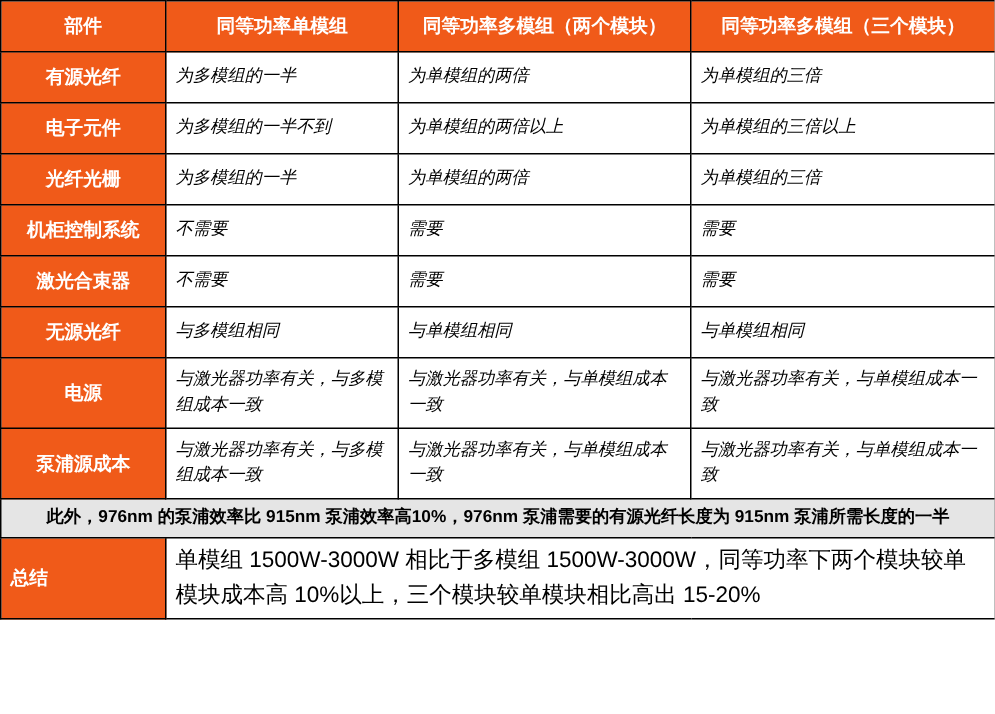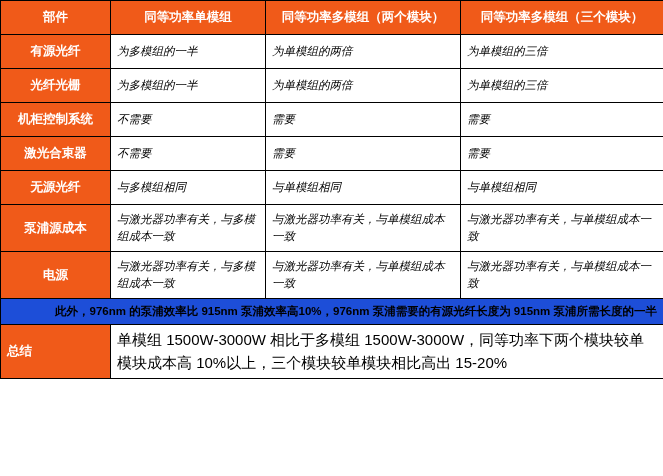--- a/index.html
+++ b/index.html
@@ -58,24 +58,24 @@
   }
   .cell {
     background: #ffffff;
     color: #000000;
     font-size: 11.5px;
     text-align: left;
     line-height: 1.45;
     font-style: italic;
   }
   .note-row td {
-    background: #1d4ed8;
+    background: #e5e5e5;
     font-size: 11.5px;
     font-weight: bold;
-    text-align: right;
+    text-align: center;
     line-height: 1.5;
     padding: 8px 8px;
   }
   .sum-label {
     background: #F05A19;
     color: #ffffff;
     font-weight: bold;
     font-size: 12.5px;
     text-align: left;
   }
@@ -108,20 +108,26 @@
         <td class="hdr">同等功率多模组（三个模块）</td>
       </tr>
 
       <tr class="r-short">
         <td class="rowhead">有源光纤</td>
         <td class="cell">为多模组的一半</td>
         <td class="cell">为单模组的两倍</td>
         <td class="cell">为单模组的三倍</td>
       </tr>
 
+      <tr class="r-short">
+        <td class="rowhead">电子元件</td>
+        <td class="cell">为多模组的一半不到</td>
+        <td class="cell">为单模组的两倍以上</td>
+        <td class="cell">为单模组的三倍以上</td>
+      </tr>
 
 
       <tr class="r-short">
         <td class="rowhead">光纤光栅</td>
         <td class="cell">为多模组的一半</td>
         <td class="cell">为单模组的两倍</td>
         <td class="cell">为单模组的三倍</td>
       </tr>
 
       <tr class="r-short">
@@ -139,28 +145,28 @@
       </tr>
 
       <tr class="r-short">
         <td class="rowhead">无源光纤</td>
         <td class="cell">与多模组相同</td>
         <td class="cell">与单模组相同</td>
         <td class="cell">与单模组相同</td>
       </tr>
 
       <tr class="r-tall">
-        <td class="rowhead">泵浦源成本</td>
+        <td class="rowhead">电源</td>
         <td class="cell">与激光器功率有关，与多模组成本一致</td>
         <td class="cell">与激光器功率有关，与单模组成本一致</td>
         <td class="cell">与激光器功率有关，与单模组成本一致</td>
       </tr>
 
       <tr class="r-tall">
-        <td class="rowhead">电源</td>
+        <td class="rowhead">泵浦源成本</td>
         <td class="cell">与激光器功率有关，与多模组成本一致</td>
         <td class="cell">与激光器功率有关，与单模组成本一致</td>
         <td class="cell">与激光器功率有关，与单模组成本一致</td>
       </tr>
 
       <tr class="note-row">
         <td colspan="4">此外，976nm 的泵浦效率比 915nm 泵浦效率高10%，976nm 泵浦需要的有源光纤长度为 915nm 泵浦所需长度的一半</td>
       </tr>
 
       <tr>

